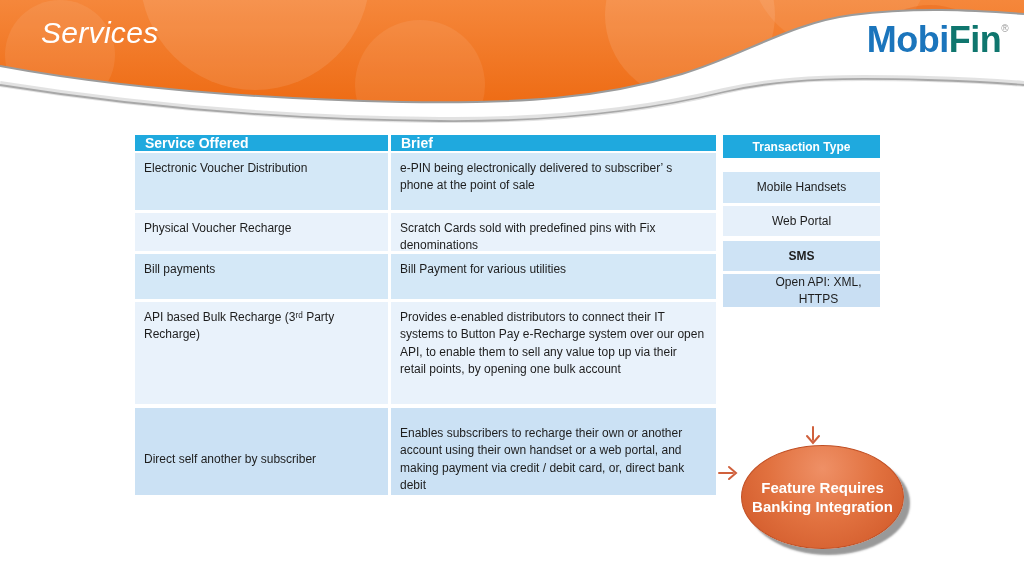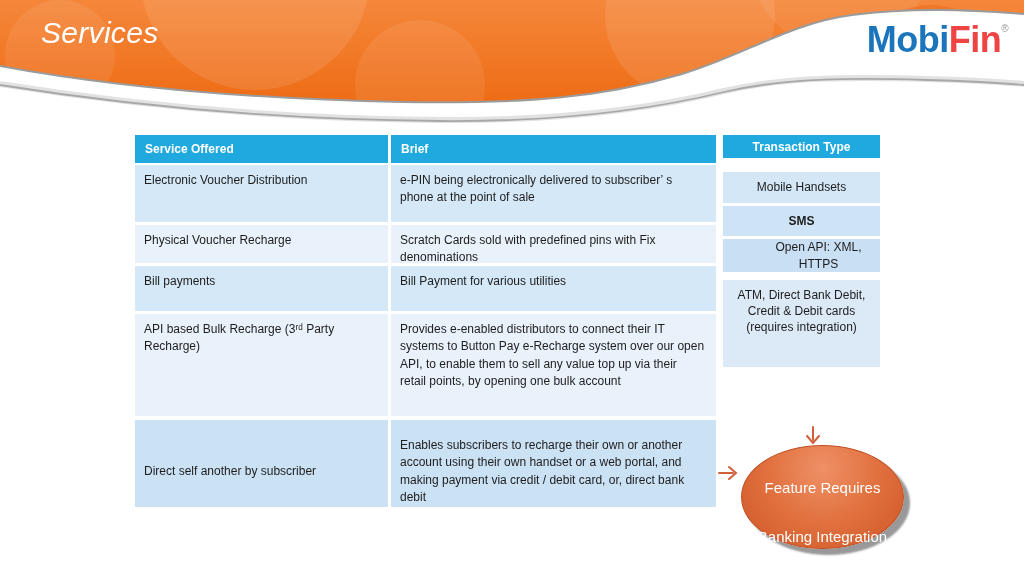--- a/index.html
+++ b/index.html
@@ -13,33 +13,33 @@
   .hdr-svg { position:absolute; top:0; left:0; width:1024px; height:130px; display:block; }
   .slide-title {
     position:absolute; left:41px; top:16px; margin:0;
     font-size:30px; font-weight:400; color:#ffffff; letter-spacing:0.3px;font-style:italic;
   }
   .logo {
     position:absolute; top:22px; right:16px;
     font-size:36px; font-weight:bold; letter-spacing:-0.5px; line-height:1;
   }
   .logo .mobi { color:#1B75BC;text-align:right; }
-  .logo .fin  { color:#ef4444; }
+  .logo .fin  { color:#0f766e; }
   .logo .reg  { color:#9a9a9a; font-size:10px; font-weight:normal; vertical-align:top; position:relative; top:2px; }
 
   
   .table { position:absolute; left:135px; top:135px; width:581px; }
   .trow { display:flex; gap:3px; margin-bottom:3px; }
   .thead-row { margin-bottom:2px; }
   .cell { box-sizing:border-box; }
   .col-service { width:253px; flex:none; }
   .col-brief   { flex:1; }
   .th {
-    background:#1FA9DE; color:#ffffff; font-size:12px; font-weight:bold;
-    height:28px; display:flex; align-items:center; padding:0 0 0 10px;
+    background:#1FA9DE; color:#ffffff; font-size:14px; font-weight:bold;
+    height:16px; display:flex; align-items:center; padding:0 0 0 10px;
   }
   .td {
     font-size:12px; color:#1d1d1d; line-height:1.45;
     padding:7px 10px 0 9px;
   }
   .r1 .td { height:57px; }
   .r2 .td { height:38px; }
   .r3 .td { height:45px; }
   .r4 .td { height:102px; }
   .r4 { margin-bottom:4px; }
@@ -57,35 +57,35 @@
   }
   .txn-item {
     font-size:12px; color:#1d1d1d; text-align:center; box-sizing:border-box;
     display:flex; align-items:center; justify-content:center;
     padding:0 6px; line-height:1.35;
   }
   .txn-item.t1 { height:31px; margin-bottom:3px; background:#D3E7F7; }
   .txn-item.t2 { height:30px; margin-bottom:5px; background:#E6F0FA; }
   .txn-item.t3 { height:30px; margin-bottom:3px; background:#CEE3F5;font-weight:bold; }
   .txn-item.t4 { height:30px; margin-bottom:5px; background:#E2EDF8; }
-  .txn-item.t5 { height:33px; margin-bottom:8px; background:#C9DFF3;padding-left:40px; }
+  .txn-item.t5 { height:33px; margin-bottom:16px; background:#C9DFF3;padding-left:40px; }
   .txn-item.t6 { height:87px; align-items:flex-start; padding-top:7px; background:#DCE9F6; }
 
   
   .callout {
     position:absolute; left:741px; top:445px; width:163px; height:104px;
     border-radius:50%;
     background:radial-gradient(ellipse at 50% 22%, #EF9066 0%, #E1713F 48%, #CE5526 100%);
     border:1px solid #C04F24;
     box-shadow:6px 6px 2px rgba(135,135,135,0.85);
     display:flex; flex-direction:column; align-items:center; justify-content:center;
     box-sizing:border-box;
   }
   .callout div {
-    color:#ffffff; font-size:15px; font-weight:normal; line-height:1.3; text-align:center;margin-top:30px;
+    color:#ffffff; font-size:15px; font-weight:bold; line-height:1.3; text-align:center;
   }
 
   
   .arrows { position:absolute; top:0; left:0; width:1024px; height:576px; pointer-events:none; }
 </style>
 </head>
 <body>
 
 <div class="slide">
 
@@ -142,23 +142,23 @@
     </div>
     <div class="trow r5">
       <div class="cell td col-service">Direct self another by subscriber</div>
       <div class="cell td col-brief">Enables subscribers to recharge their own or another account using their own handset or a web portal, and making payment via credit / debit card, or, direct bank debit</div>
     </div>
   </div>
 
   <div class="txn">
     <div class="txn-head">Transaction Type</div>
     <div class="txn-item t1">Mobile Handsets</div>
+    <div class="txn-item t2">Web Portal</div>
     <div class="txn-item t3">SMS</div>
     <div class="txn-item t5">Open API: XML, HTTPS</div>
-    <div class="txn-item t6">ATM, Direct Bank Debit, Credit &amp; Debit cards (requires integration)</div>
   </div>
 
   <svg class="arrows" viewBox="0 0 1024 576" aria-hidden="true">
     <g stroke="#D0603C" stroke-width="2" fill="none" stroke-linecap="round">
       <line x1="813" y1="427" x2="813" y2="440"></line>
       <polyline points="807,436 813,443 819,436"></polyline>
     </g>
     <g stroke="#D0603C" stroke-width="2" fill="none" stroke-linecap="round">
       <line x1="719" y1="473" x2="733" y2="473"></line>
       <polyline points="729,467 736,473 729,479"></polyline>

